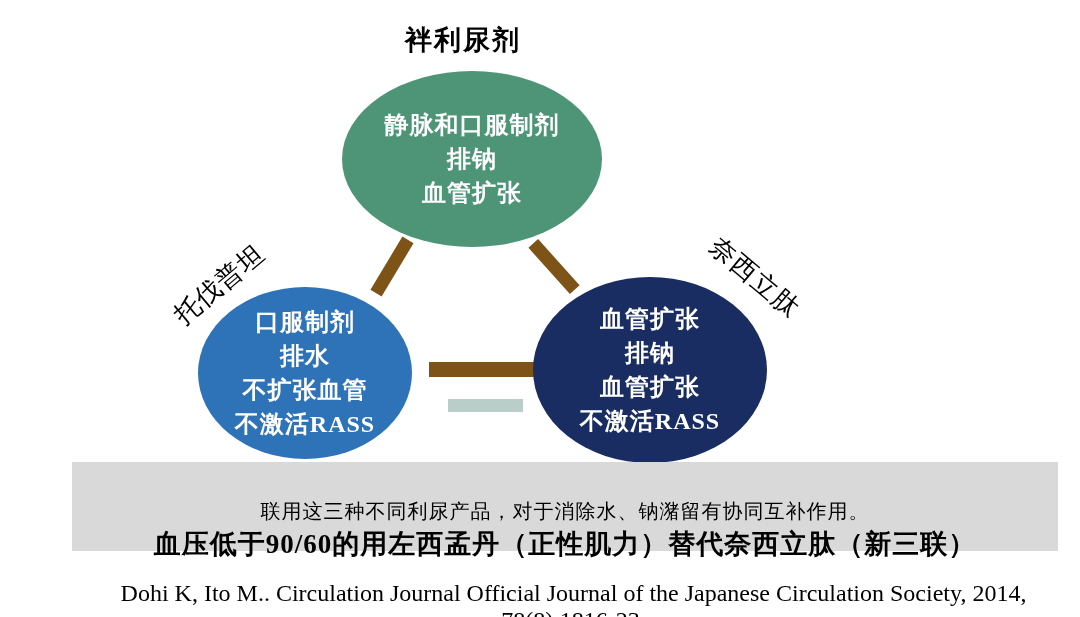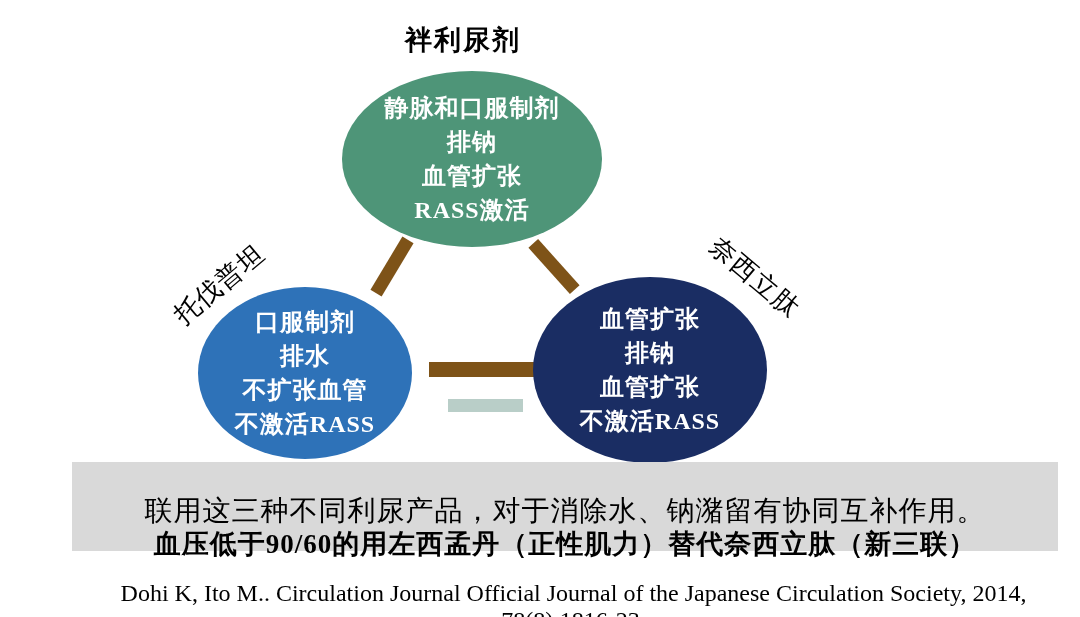--- a/index.html
+++ b/index.html
@@ -27,41 +27,40 @@
   .label-right{left:680px;top:260px;transform:rotate(40deg);}
   .connector{}
   .conn-left{left:361px;top:260px;width:62px;height:13px;transform:rotate(-59deg);}
   .conn-right{left:523px;top:260px;width:62px;height:13px;transform:rotate(48deg);}
   .conn-bottom{left:429px;top:362px;width:108px;height:15px;}
   .equals-bar{left:448px;top:399px;width:75px;height:13px;}
   .summary-box{
     left:72px;top:462px;width:986px;height:89px;
     display:flex;flex-direction:column;justify-content:center;align-items:center;
   }
-  .summary-line1{font-size:28px;line-height:30px;letter-spacing:1px;margin-top:45px;}
+  .summary-line1{font-size:20px;line-height:30px;letter-spacing:1px;margin-top:45px;}
   .summary-line2{font-size:27px;line-height:36px;font-weight:bold;letter-spacing:1px;}
   .citation{left:67px;top:580px;font-size:24px;text-align:center;}
 </style>
 </head>
 <body>
 
 <div class="stage">
 
   <div class="abs node-title">袢利尿剂</div>
 
   <div class="abs connector conn-left" style="background-color: rgb(126, 83, 24);"></div>
   <div class="abs connector conn-right" style="background-color: rgb(126, 83, 24);"></div>
   <div class="abs connector conn-bottom" style="background-color: rgb(126, 83, 24);"></div>
   <div class="abs equals-bar" style="background-color: rgb(185, 206, 200);"></div>
 
   <div class="abs ellipse ellipse-top" style="background-color: rgb(78, 149, 120);">
     <div class="eline">静脉和口服制剂</div>
     <div class="eline">排钠</div>
     <div class="eline">血管扩张</div>
-    <div class="eline">RASS激活</div>
   </div>
 
   <div class="abs side-label label-left">托伐普坦</div>
   <div class="abs ellipse ellipse-left" style="background-color: rgb(46, 114, 184);">
     <div class="eline">口服制剂</div>
     <div class="eline">排水</div>
     <div class="eline">不扩张血管</div>
     <div class="eline">不激活RASS</div>
   </div>
 

